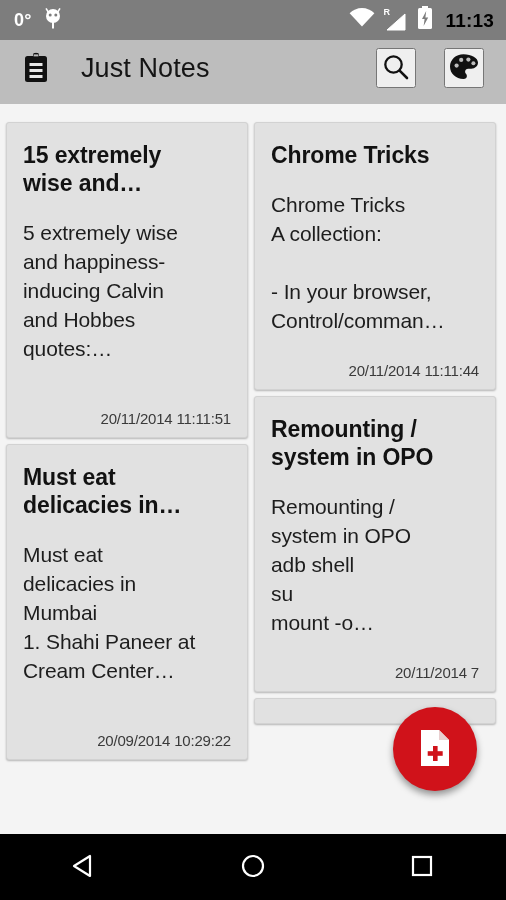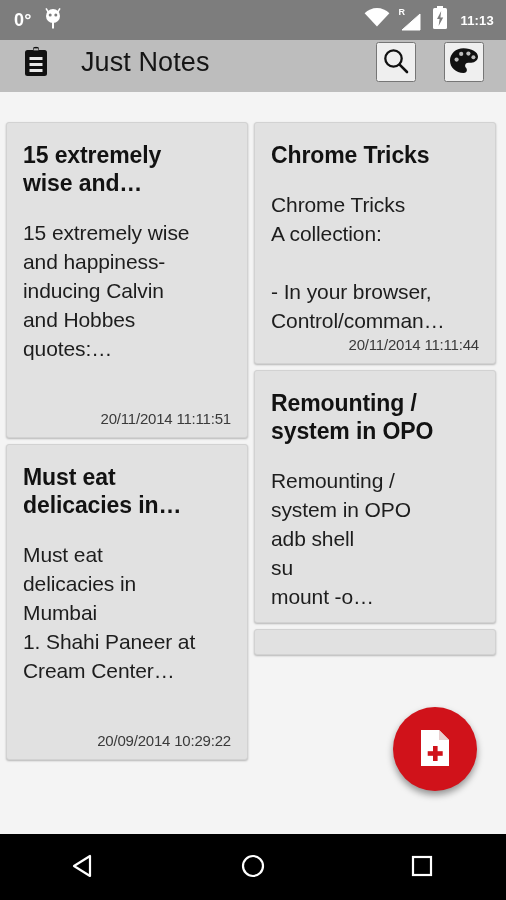--- a/index.html
+++ b/index.html
@@ -44,43 +44,43 @@
     color: #ffffff;
     line-height: 1;
   }
   #status-spacer { flex: 1; }
   #status-right {
     display: flex;
     align-items: center;
     gap: 9px;
   }
   .status-time {
-    font-size: 13px;
+    font-size: 19px;
     font-weight: bold;
-    color: #ffffff;
+    color: #000000;
     line-height: 1;
     margin-left: 3px;
     letter-spacing: .2px;
   }
   .sig-wrap { position: relative; display: block; width: 24px; height: 22px; }
   .sig-r {
     position: absolute;
     top: -1px; left: -1px;
     font-size: 9px;
     font-weight: bold;
     color: #ffffff;
     line-height: 1;
   }
 
   
   #app-bar {
     position: absolute;
     top: 40px; left: 0;
     width: 506px;
-    height: 52px;
+    height: 64px;
     background: #bdbdbd;
     display: flex;
     align-items: center;
     padding: 0 22px 8px 20px;
   }
   #app-icon { display: block; width: 32px; height: 32px; flex: none; }
   #app-title {
     font-size: 27px;
     color: #151515;
     margin-left: 29px;
@@ -140,20 +140,21 @@
   }
   .note-body {
     margin-top: 22px;
     font-size: 21px;
     color: #1d1d1d;
     line-height: 1.38;
     white-space: pre-line;
     letter-spacing: -.1px;
   }
   .note-date {
+    margin-top: 26px;
     font-size: 15px;
     color: #3a3a3a;
     text-align: right;
     letter-spacing: -.2px;
   }
   .note-card.card-tall .note-date { margin-top: 46px; }
   .note-card.card-partial {
     height: 26px;
     padding: 0;
     overflow: hidden;
@@ -280,21 +281,21 @@
   </div>
 
   <div id="notes-area">
     <div id="grid">
 
       <div class="grid-col">
 
         <div class="note-card card-tall">
           <div class="note-title">15 extremely
 wise and…</div>
-          <div class="note-body">15 extremely wise
+          <div class="note-body">5 extremely wise
 and happiness-
 inducing Calvin
 and Hobbes
 quotes:…</div>
           <div class="note-date">20/11/2014 11:11:51</div>
         </div>
 
         <div class="note-card card-tall">
           <div class="note-title">Must eat
 delicacies in…</div>
@@ -321,20 +322,21 @@
         </div>
 
         <div class="note-card">
           <div class="note-title">Remounting /
 system in OPO</div>
           <div class="note-body">Remounting /
 system in OPO
  adb shell
  su
   mount -o…</div>
+          <div class="note-date">20/11/2014             7</div>
         </div>
 
         <div class="note-card card-partial"></div>
 
       </div>
 
     </div>
   </div>
 
   <button id="fab" title="New note">

